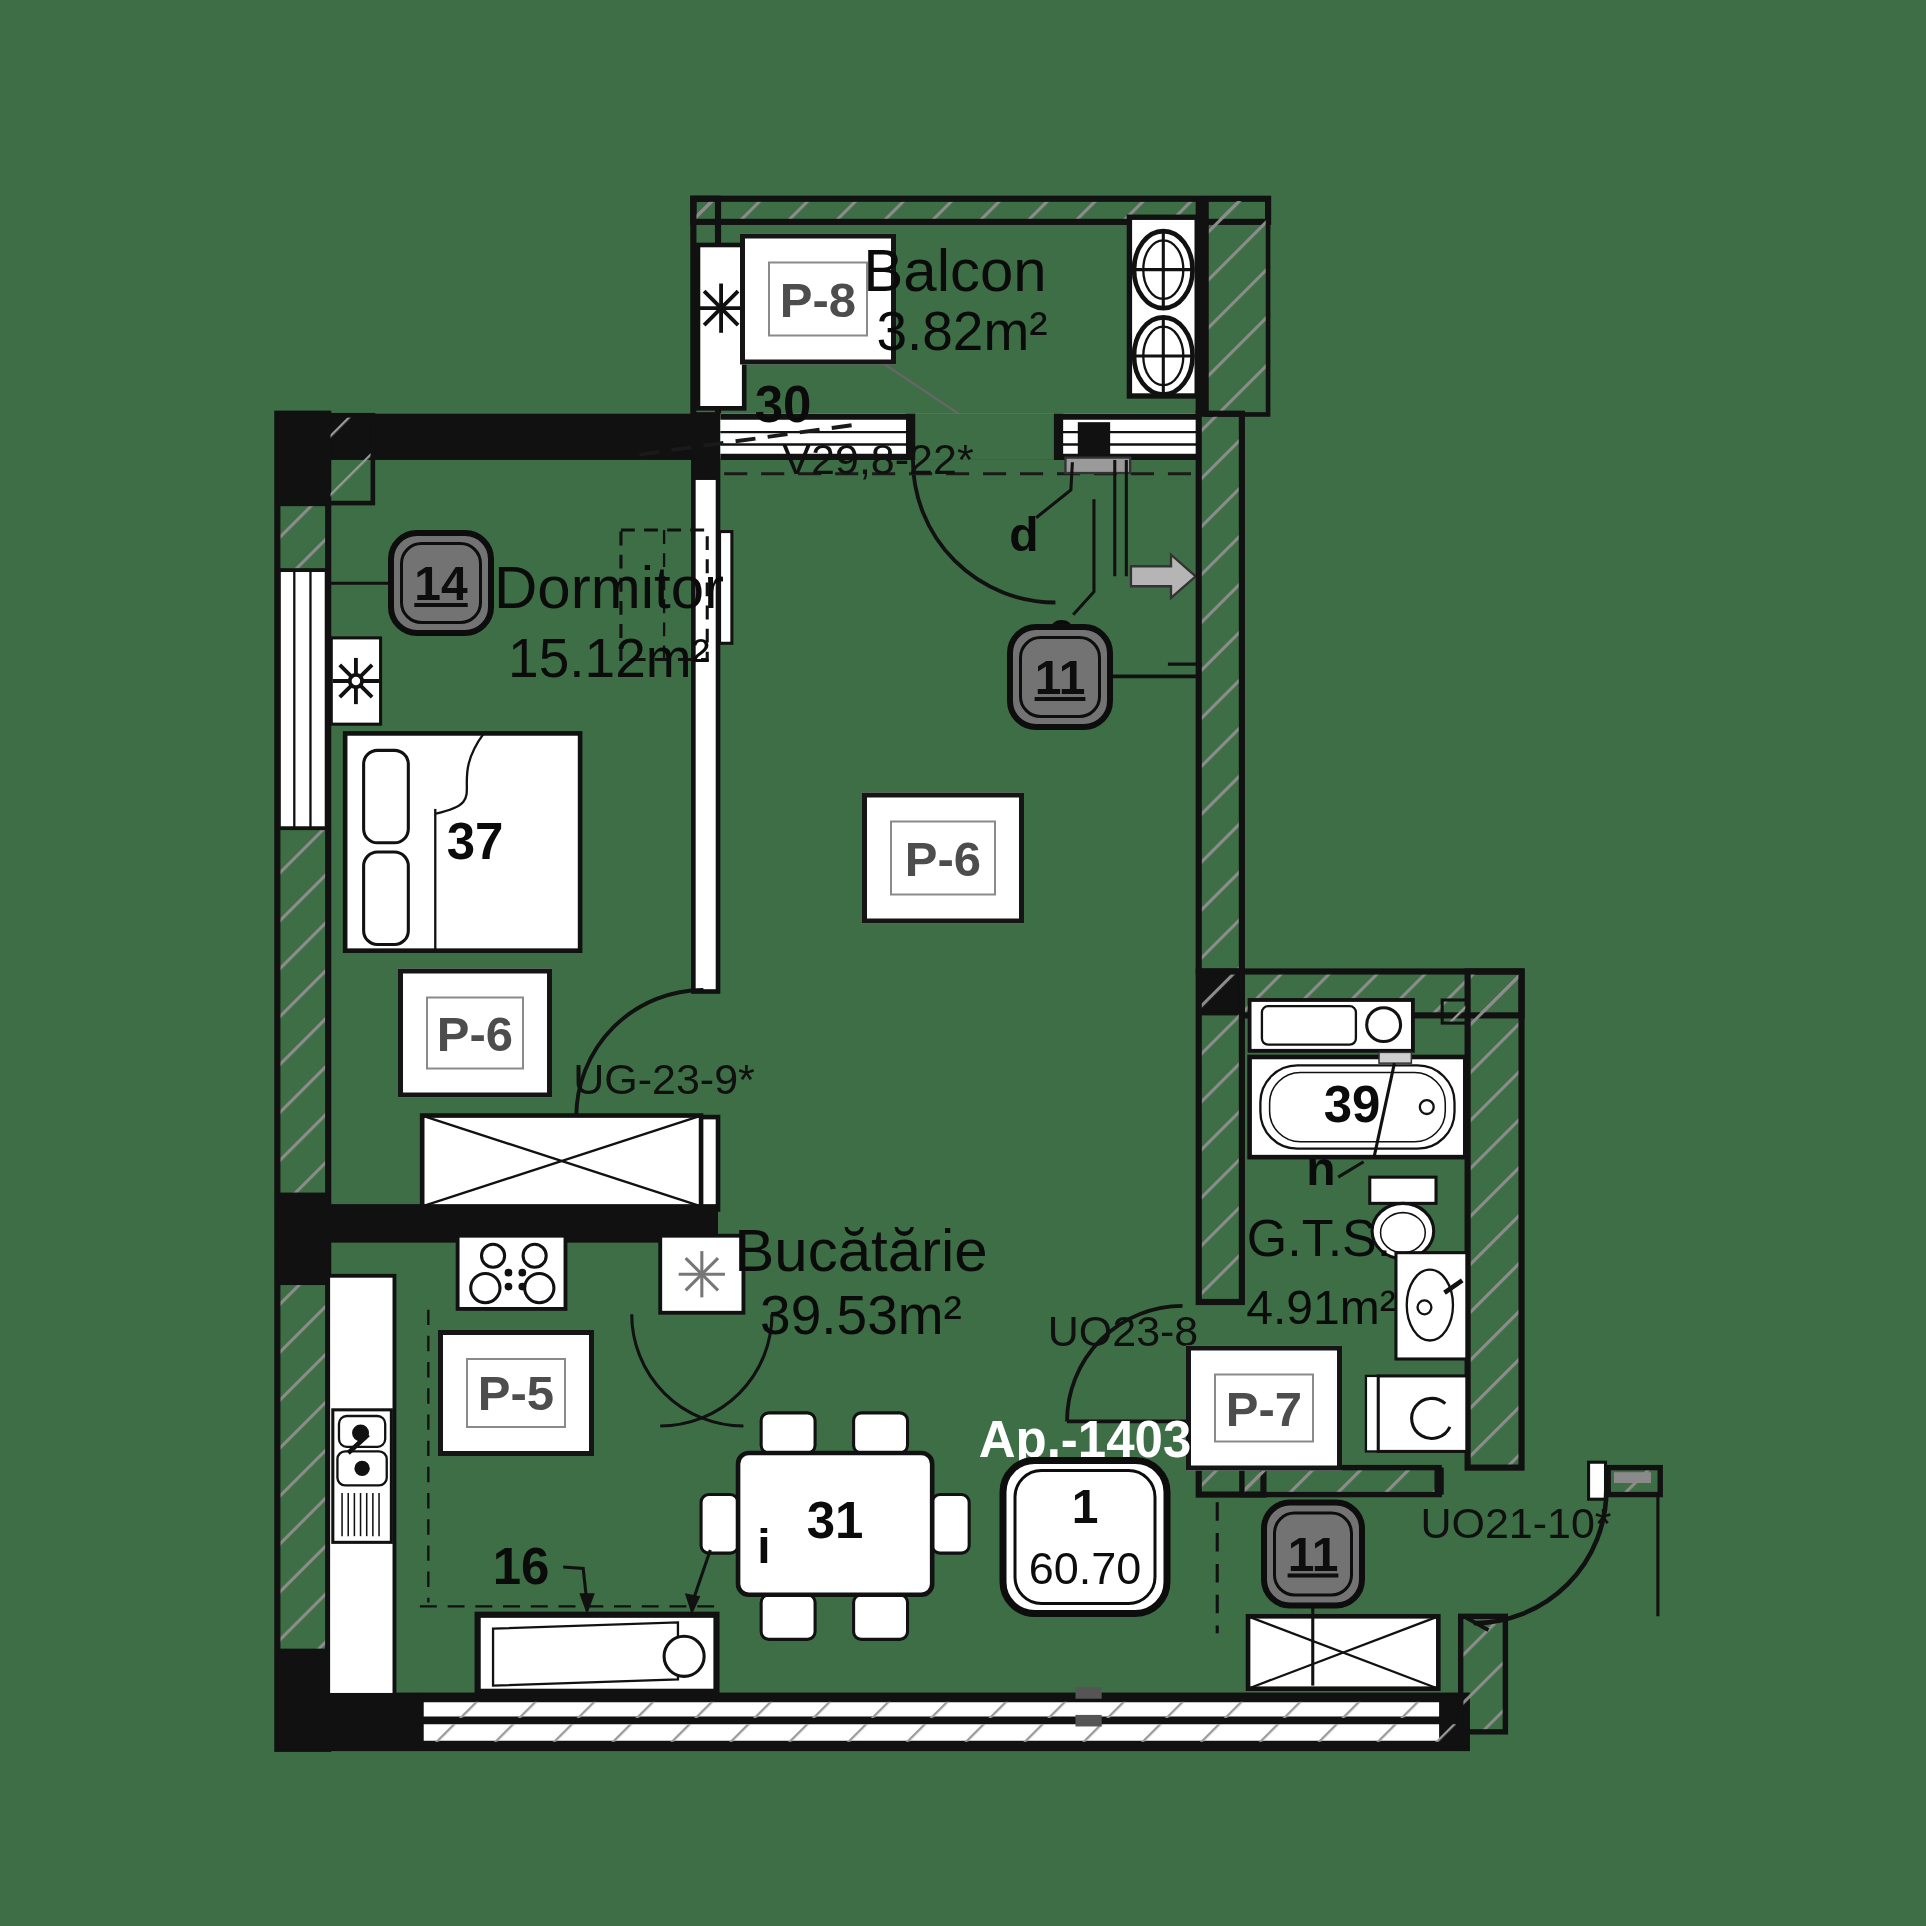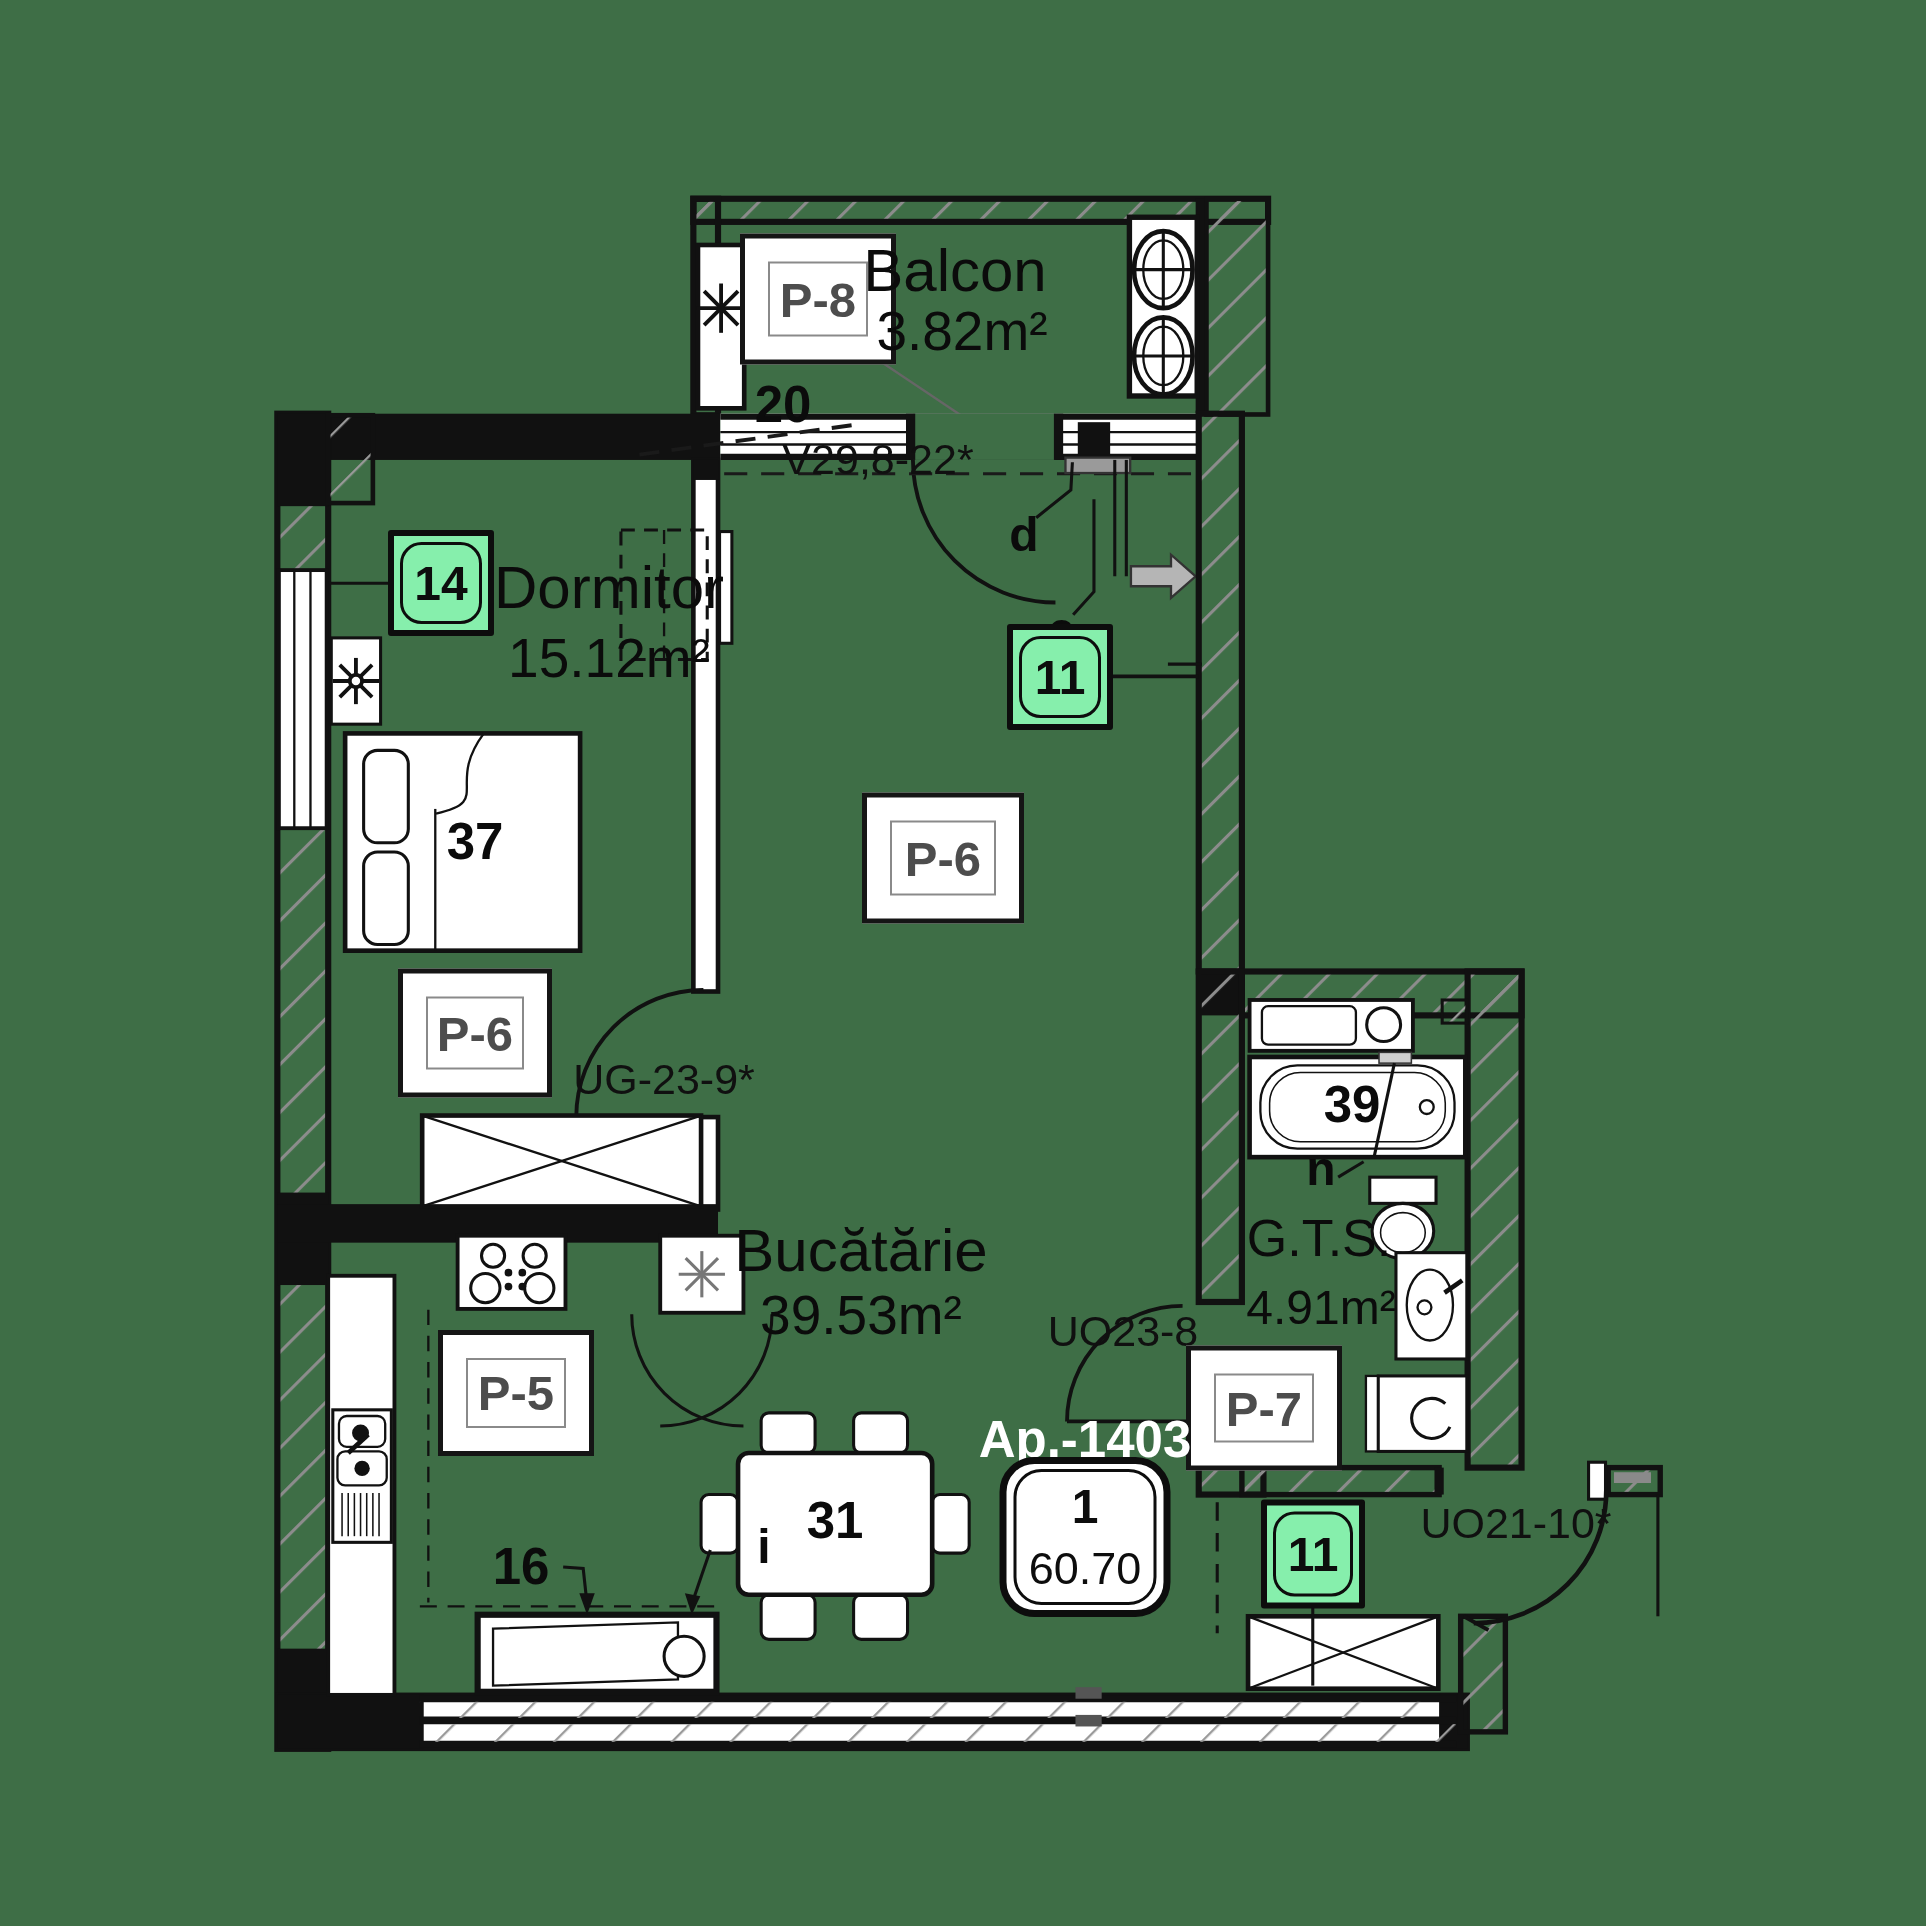--- a/index.html
+++ b/index.html
@@ -12,22 +12,22 @@
   .room-area{font-size:55px;font-weight:500;color:#0b0b0b;}
   .room-area-sm{font-size:48px;font-weight:500;color:#0b0b0b;}
   .code{font-size:43px;font-weight:500;color:#101010;}
   .mark{font-size:51px;font-weight:700;color:#0b0b0b;}
   .letter{font-size:48px;font-weight:700;color:#0b0b0b;}
   .ap-label{font-size:51px;font-weight:700;color:#ffffff;margin-top:17px;}
   .plabel{position:absolute;transform:translate(-50%,-50%);background:#fff;border:5.4px solid #151515;
           padding:15px;display:flex;align-items:center;justify-content:center;}
   .plabel .plabel-in{border:2.3px solid #8a8a8a;display:flex;align-items:center;justify-content:center;
           font-size:49px;font-weight:700;color:#4d4d4d;}
-  .badge{position:absolute;transform:translate(-50%,-50%);background:#86efac;border:6.2px solid #0d0d0d;
-         border-radius:3px;display:flex;align-items:center;justify-content:center;}
+  .badge{position:absolute;transform:translate(-50%,-50%);background:#737373;border:6.2px solid #0d0d0d;
+         border-radius:29px;display:flex;align-items:center;justify-content:center;text-decoration:underline;}
   .badge .badge-in{border:3.1px solid #0d0d0d;border-radius:21.6px;display:flex;align-items:center;
          justify-content:center;font-size:48px;font-weight:600;color:#0d0d0d;}
   .apbadge{position:absolute;transform:translate(-50%,-50%);background:#fff;border:7px solid #0d0d0d;
          border-radius:35px;display:flex;align-items:center;justify-content:center;}
   .apbadge .apbadge-in{border:3.9px solid #0d0d0d;border-radius:28px;display:flex;flex-direction:column;
          align-items:center;justify-content:center;gap:4.6px;padding:7.7px 6.2px;}
   .apbadge .ap-rooms{font-size:48px;font-weight:700;}
   .apbadge .ap-divider{width:116px;height:3.9px;background:#0d0d0d;}
   .apbadge .ap-area{font-size:45px;font-weight:500;}
 </style>
@@ -295,21 +295,21 @@
     <line x1="1434" y1="878" x2="1556" y2="878" stroke="#111" stroke-width="5"></line>
     <line x1="1516" y1="862" x2="1560" y2="862" stroke="#111" stroke-width="4"></line>
   </g>
 </svg>
 
 <div class="plabel" style="left:818px;top:299px;width:116px;height:91px">
   <div class="plabel-in" style="width:96px;height:71px">P-8</div>
 </div>
 <div class="lbl room-name" style="left:955px;top:271px">Balcon</div>
 <div class="lbl room-area" style="left:962px;top:331px">3.82m²</div>
-<div class="lbl mark" style="left:783px;top:404px">20</div>
+<div class="lbl mark" style="left:783px;top:404px">30</div>
 
 <div class="lbl code" style="left:878px;top:459px">V29,8-22*</div>
 <div class="lbl letter" style="left:1024px;top:535px">d</div>
 <div class="lbl letter" style="left:1061px;top:630px">c</div>
 
 <div class="badge" style="left:441px;top:583px;width:94px;height:94px">
   <div class="badge-in" style="width:76px;height:76px">14</div>
 </div>
 <div class="lbl room-name" style="left:609px;top:588px">Dormitor</div>
 <div class="lbl room-area" style="left:609px;top:658px">15.12m²</div>

